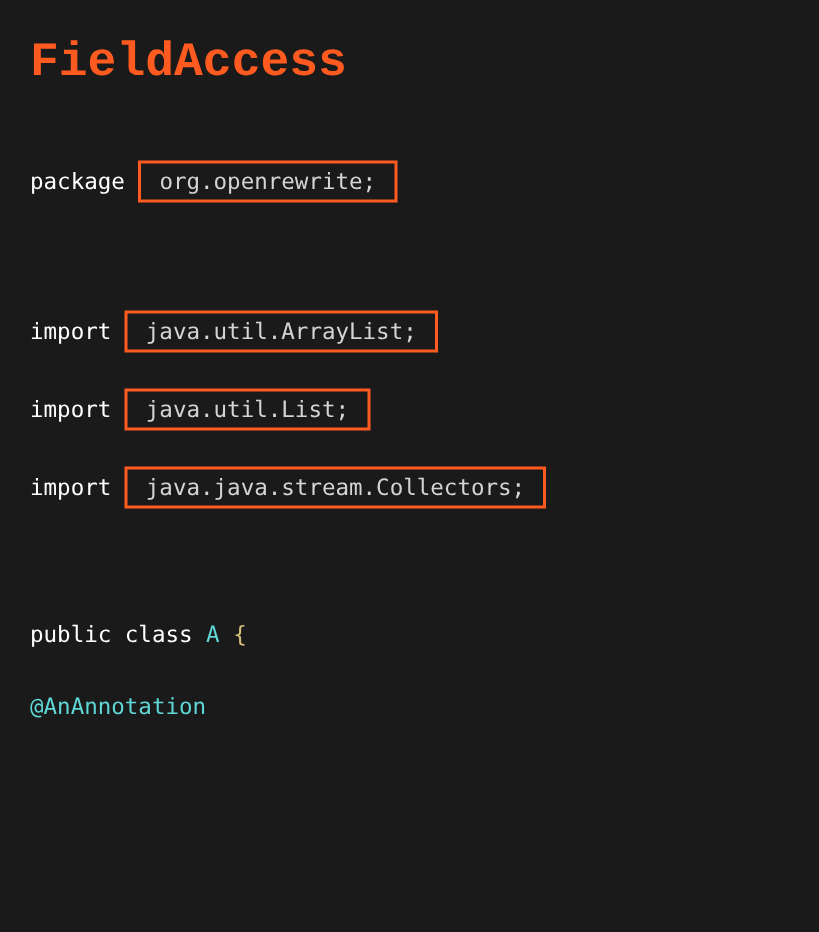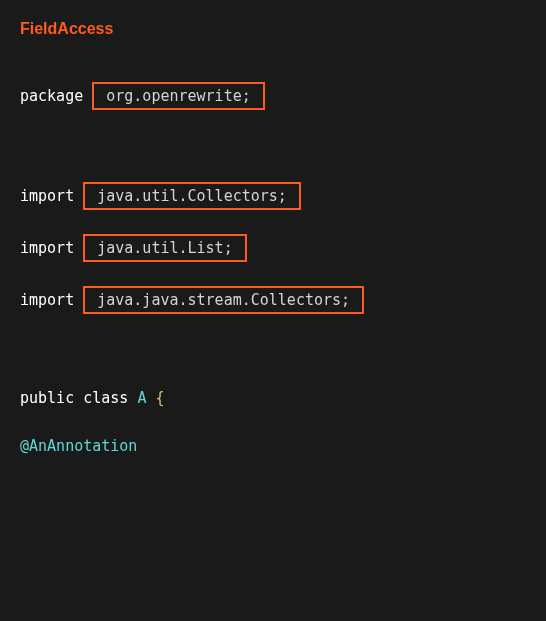--- a/index.html
+++ b/index.html
@@ -8,24 +8,24 @@
       font-family: 'Menlo', 'Consolas', 'Monaco', monospace;
       font-size: 15px;
       line-height: 1.6;
       width: 546px;
       height: 621px;
       padding: 16px 20px;
       color: #d4d4d4;
     }
     .title {
       color: #ff5a1f;
-      font-size: 16px;
+      font-size: 32px;
       font-weight: 700;
       margin-bottom: 16px;
-      font-family: Liberation Sans, sans-serif;
+      font-family: Liberation Mono, monospace;
     }
     .code {
       white-space: pre;
       font-family: 'Menlo', 'Consolas', 'Monaco', monospace;
     }
     .line { display: block; }
     .kw { color: #ffffff; }
     .type { color: #5fd7d7; }
     .punct { color: #d4d4d4; }
     .text { color: #d4d4d4; }
@@ -39,21 +39,21 @@
     }
   </style>
 </head>
 <body>
 
 <div class="title">FieldAccess</div>
 
 <div class="code">
 <span class="line"><span class="kw">package</span> <span class="hl"><span class="text">org.openrewrite;</span></span></span>
 <span class="line"> </span>
-<span class="line"><span class="kw">import</span> <span class="hl"><span class="text">java.util.Collectors;</span></span></span>
+<span class="line"><span class="kw">import</span> <span class="hl"><span class="text">java.util.ArrayList;</span></span></span>
 <span class="line"><span class="kw">import</span> <span class="hl"><span class="text">java.util.List;</span></span></span>
 <span class="line"><span class="kw">import</span> <span class="hl"><span class="text">java.java.stream.Collectors;</span></span></span>
 <span class="line"> </span>
 <span class="line"><span class="kw">public</span> <span class="kw">class</span> <span class="type">A</span> <span class="brace-y">{</span></span>
 <span class="line"><span class="ann">@</span><span class="ann">AnAnnotation</span></span>
 <span class="line"> </span>
 <span class="line"> </span>
 
 
 

